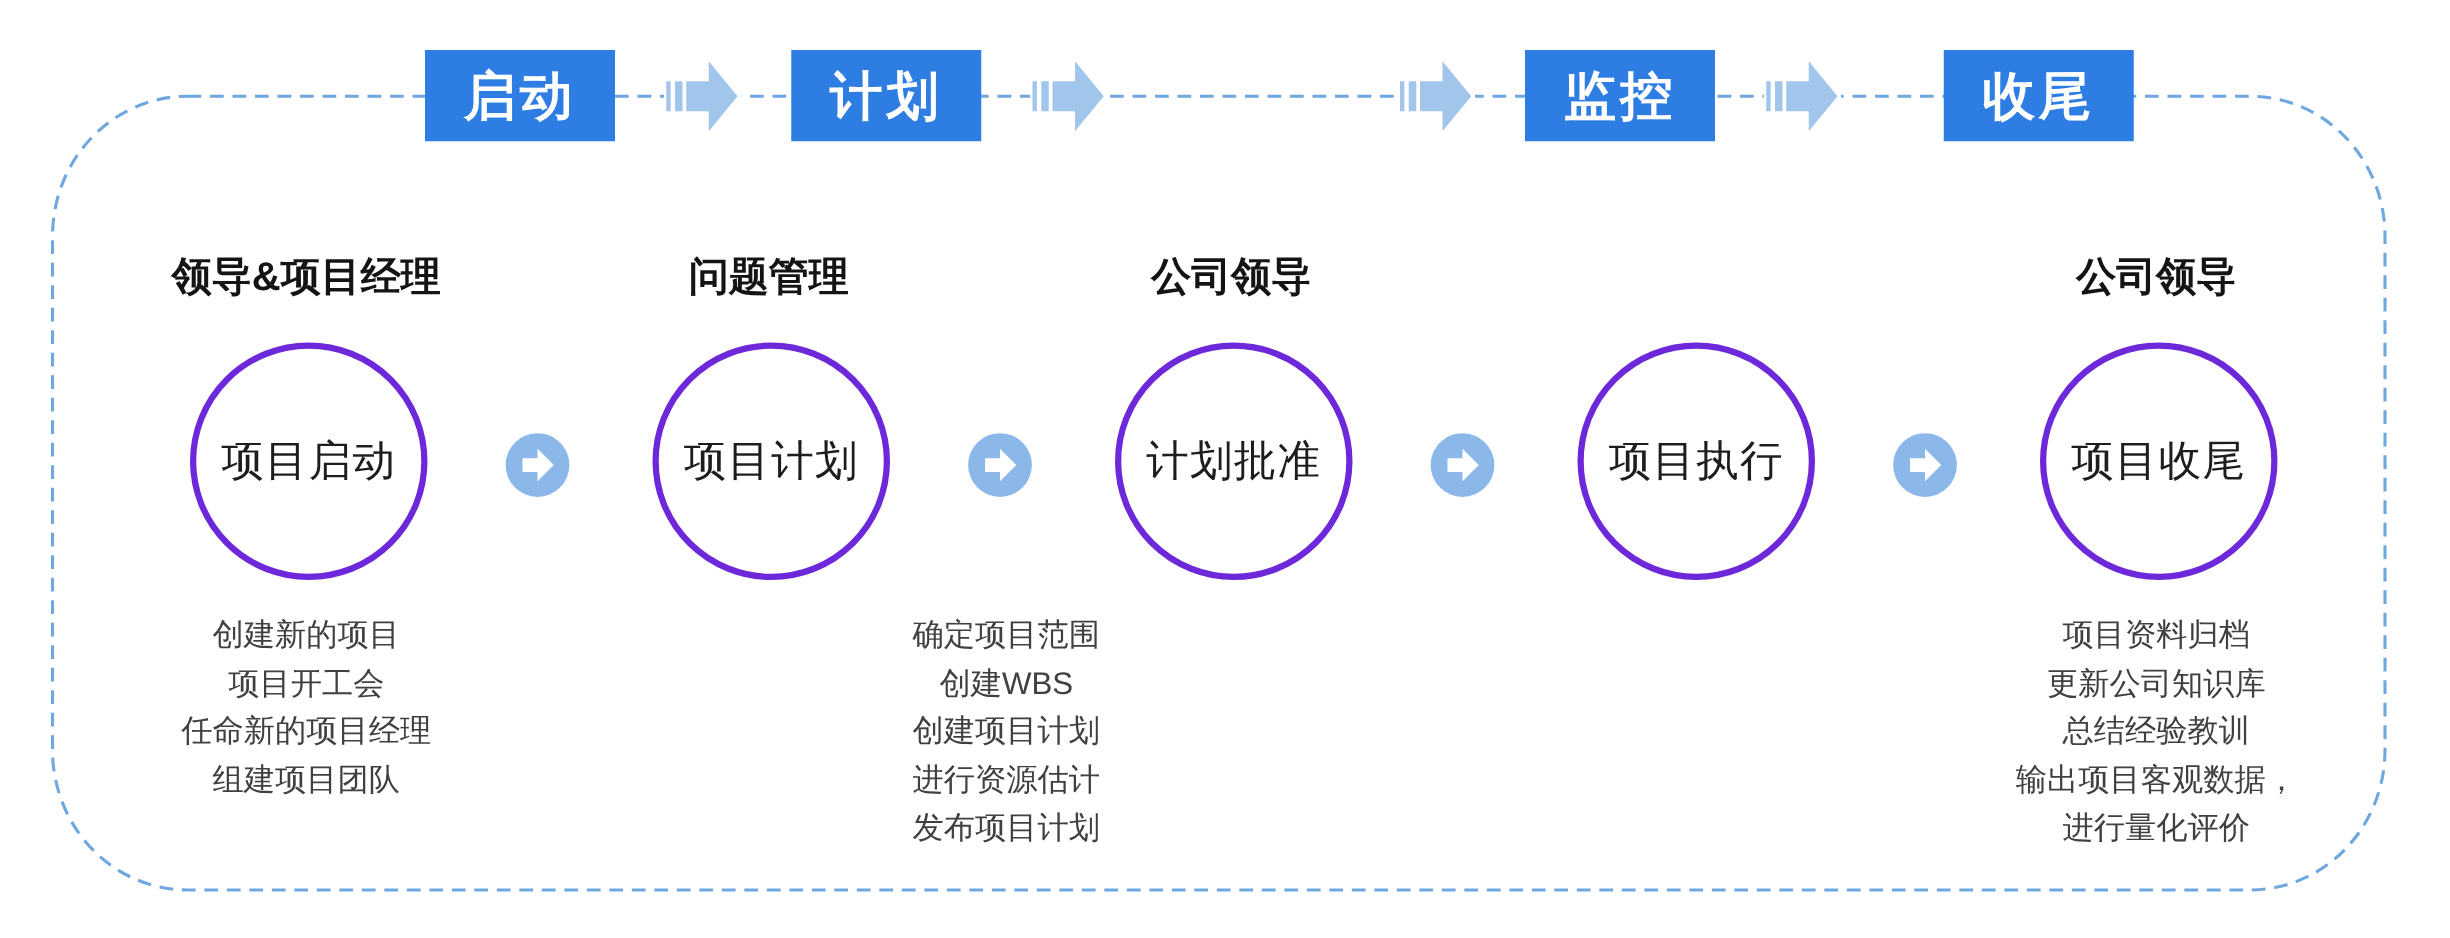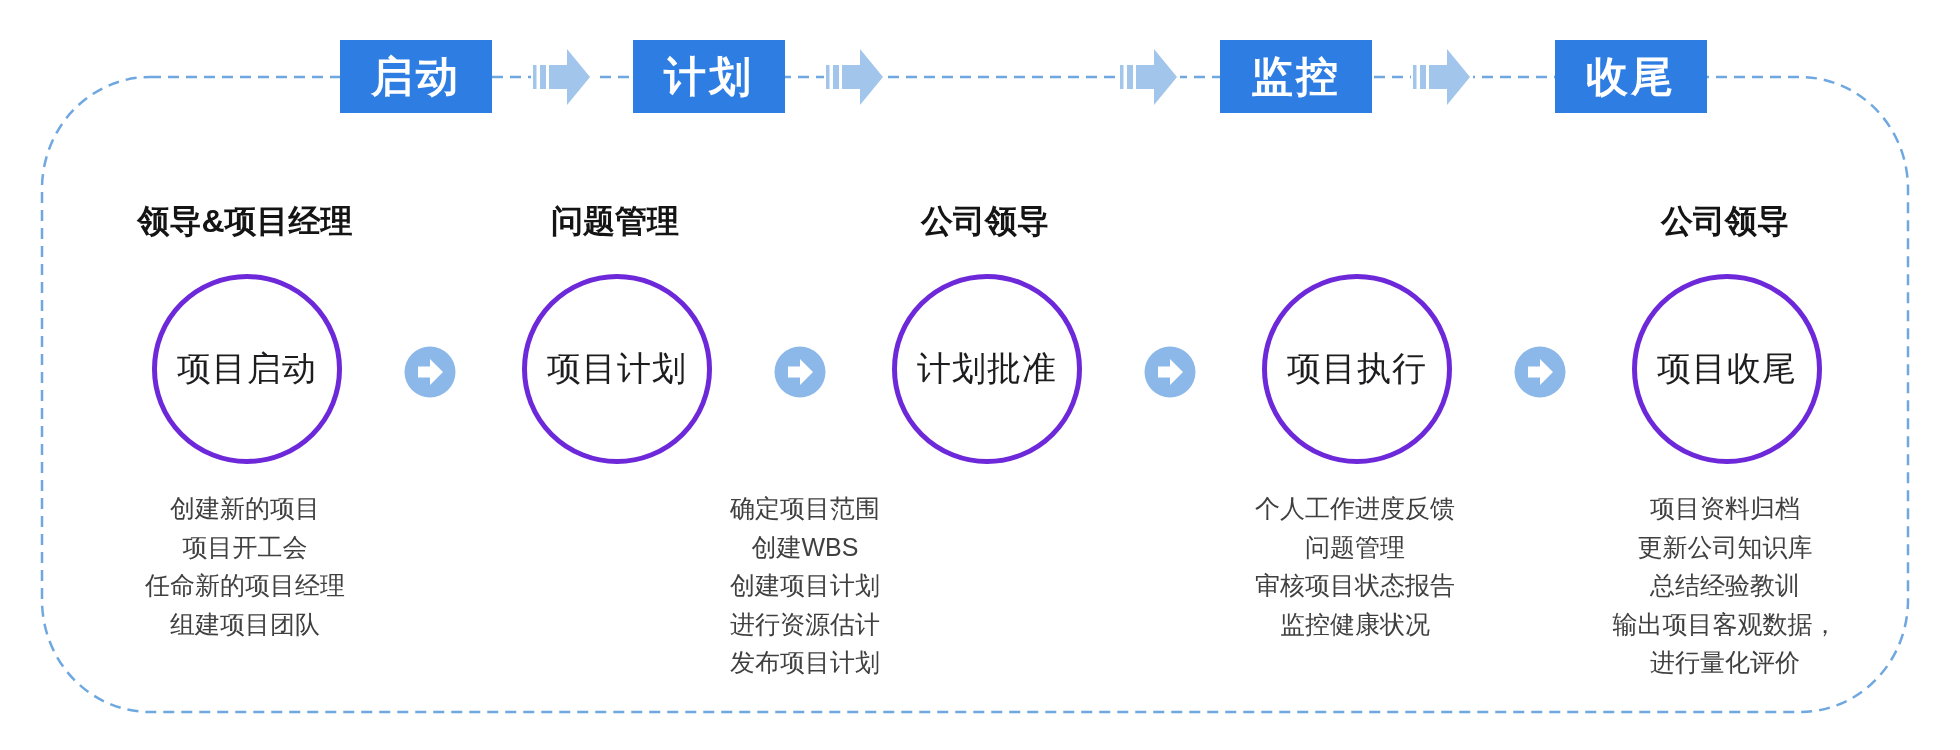--- a/index.html
+++ b/index.html
@@ -126,26 +126,20 @@
     <div class="role">公司领导</div>
     <div class="big-circle">
         <span>计划批准</span>
       </div>
   </div>
 
   <div class="column c4">
     <div class="big-circle">
         <span>项目执行</span>
       </div>
-    <div class="tasks">
-      <div class="task">个人工作进度反馈</div>
-      <div class="task">问题管理</div>
-      <div class="task">审核项目状态报告</div>
-      <div class="task">监控健康状况</div>
-    </div>
   </div>
 
   <div class="column c5">
     <div class="role">公司领导</div>
     <div class="big-circle">
         <span>项目收尾</span>
       </div>
     <div class="tasks">
       <div class="task">项目资料归档</div>
       <div class="task">更新公司知识库</div>

